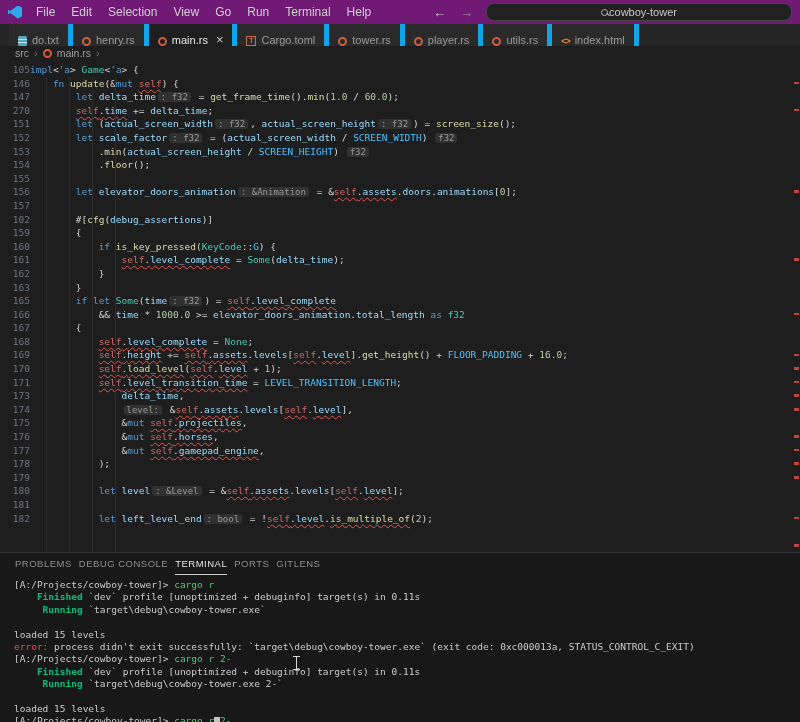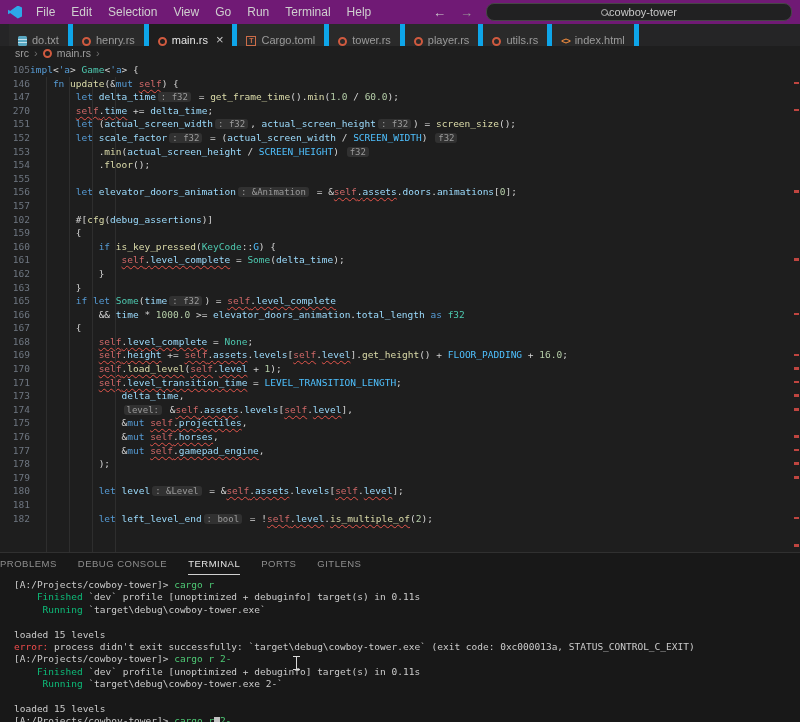--- a/index.html
+++ b/index.html
@@ -44,28 +44,28 @@
   .prop{color:#9cdcfe}
   .num{color:#b5cea8}
   .cn{color:#4fc1ff}
   .self{color:#d16969}
   .inlay{color:#9b9b9b;background:#313131;border-radius:3px;padding:0 3px;margin:13px 2px;font-size:9px}
   .e{text-decoration-line:underline;text-decoration-style:wavy;text-decoration-color:#e4554b;text-decoration-thickness:1px;text-underline-offset:2px}
   .ruler{position:absolute;right:0;top:0;bottom:0;width:8px}
   .mark{position:absolute;right:1px;width:5px;height:2.5px;background:#bf4540}
   
   .panel{height:170px;background:#181818;border-top:1px solid #303030}
-  .panel-tabs{height:22px;display:flex;align-items:center;gap:21px;}
+  .panel-tabs{height:22px;display:flex;align-items:center;gap:7px;padding-left:15px}
   .ptab{font-size:9.5px;letter-spacing:.5px;color:#8f8f8f;height:22px;line-height:22px}
   .ptab.active{color:#e4e4e4;border-bottom:1px solid #d0d0d0}
   .term{padding:4px 0 0 14px;font-family:"DejaVu Sans Mono",monospace;font-size:9.5px}
   .tl{height:12.4px;line-height:12.4px;white-space:pre}
   .t-pr{color:#cccccc}
   .t-cmd{color:#4ec975}
-  .t-grn{color:#0dbc79;font-weight:normal}
+  .t-grn{color:#0dbc79;font-weight:bold}
   .t-red{color:#f14c4c}
   .t-df{color:#cccccc}
   .t-cur{display:inline-block;width:5.7px;height:11px;background:#c2c2c2;vertical-align:-2px}
   
   .ibeam{position:absolute;left:292px;top:656px;width:9px;height:14px;pointer-events:none}
   .ibeam::before{content:"";position:absolute;left:4px;top:1px;bottom:1px;width:1.4px;background:#d8d8d8}
   .ibeam::after{content:"";position:absolute;left:1px;right:1px;top:0;bottom:0;border-top:1.4px solid #d8d8d8;border-bottom:1.4px solid #d8d8d8}
 </style>
 </head>
 <body>

